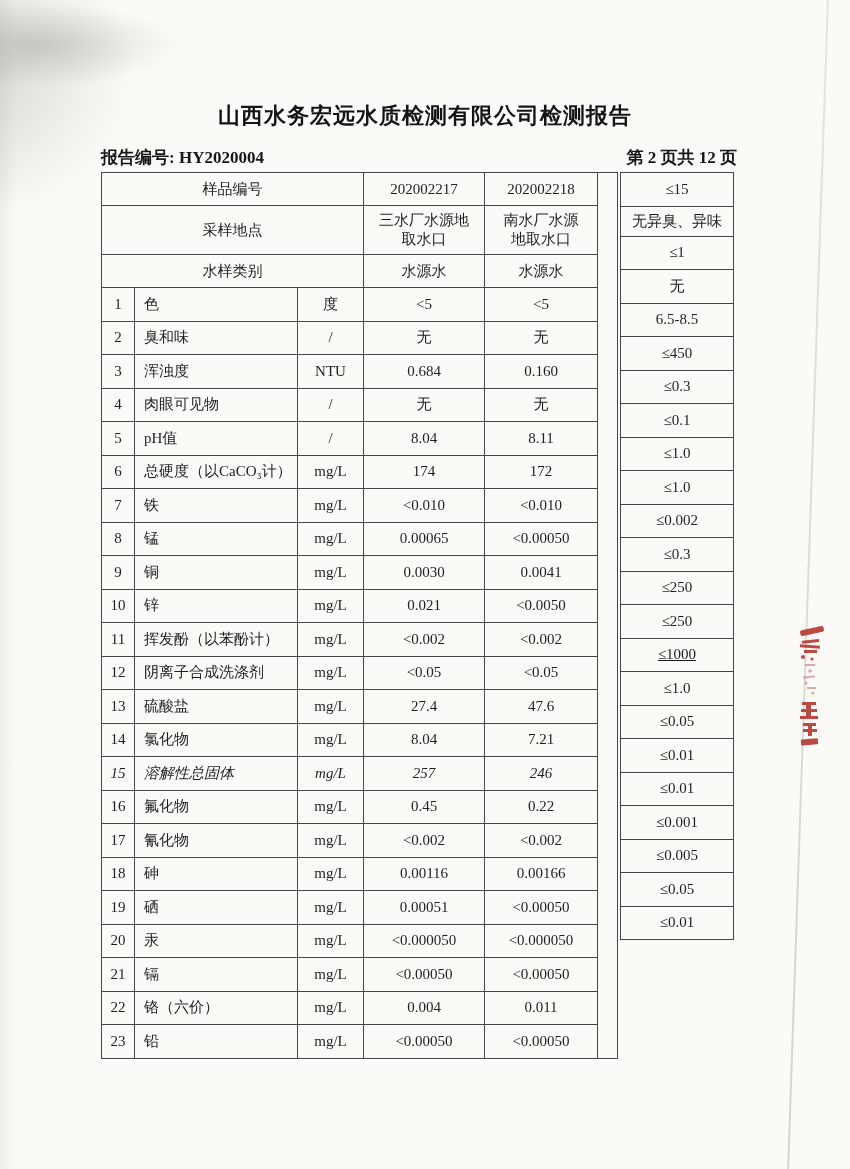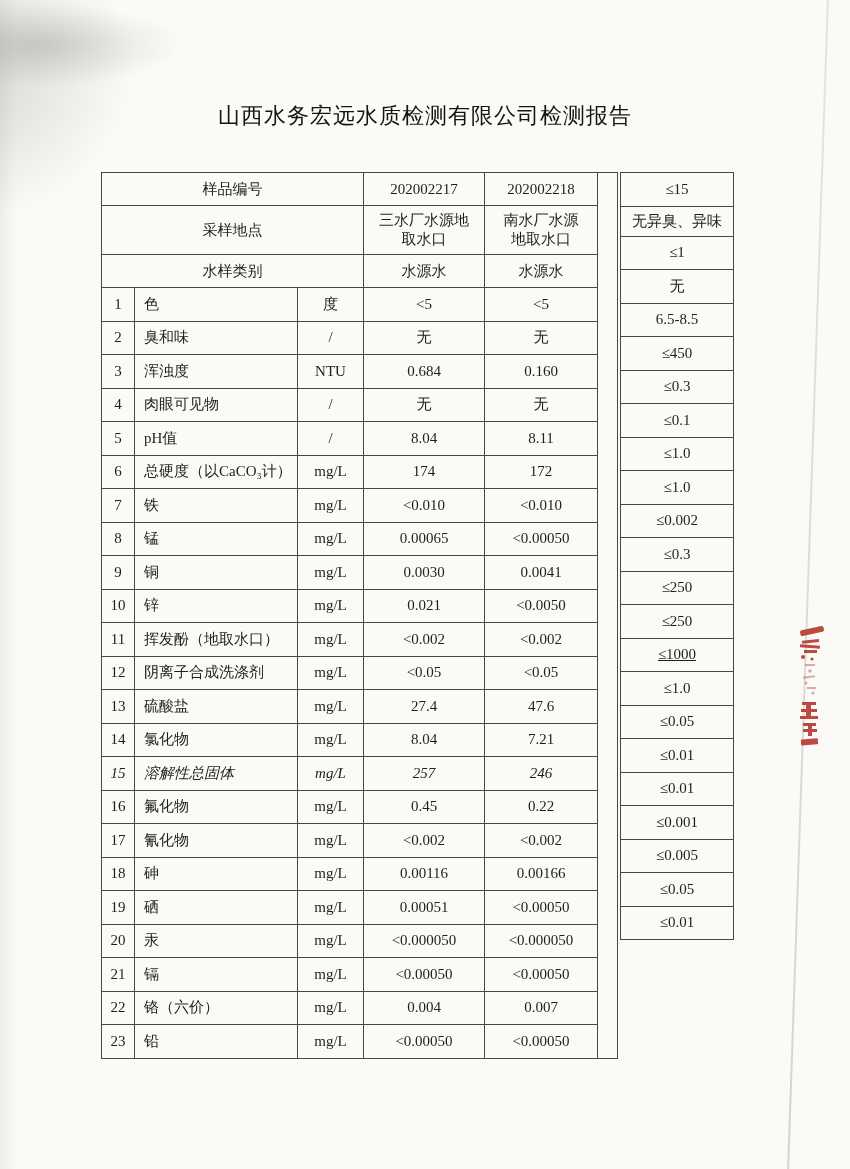--- a/index.html
+++ b/index.html
@@ -27,21 +27,21 @@
     position:absolute;left:807px;top:-20px;width:2px;height:1210px;
     background:linear-gradient(#dddcd8, #c7c7c2);
     transform:rotate(1.95deg);
     opacity:.75;
     pointer-events:none;
   }
   .page-title{
     position:absolute;top:101px;left:0;width:850px;margin:0;
     text-align:center;
     font-family:"DejaVu Sans","Liberation Sans",sans-serif;
-    font-weight:normal;font-size:22px;letter-spacing:1px;
+    font-weight:bold;font-size:22px;letter-spacing:1px;
     color:#141414;
   }
   .meta-row{
     position:absolute;top:146px;left:101px;width:636px;
     display:flex;justify-content:space-between;align-items:baseline;
     font-size:17px;font-weight:600;color:#161616;
   }
   table{border-collapse:collapse;table-layout:fixed;}
   td{
     border:1px solid #474747;
@@ -68,20 +68,24 @@
 <body>
 
 <div class="paper">
 
   <div class="corner-shade"></div>
   <div class="left-shade"></div>
   <div class="scan-line"></div>
 
   <h1 class="page-title">山西水务宏远水质检测有限公司检测报告</h1>
 
+  <div class="meta-row">
+    <span>报告编号: HY2020004</span>
+    <span>第 2 页共 12 页</span>
+  </div>
 
   <table class="main-table">
     <colgroup>
       <col style="width:33px">
         <col style="width:163px">
         <col style="width:66px">
       <col style="width:121px">
         <col style="width:113px">
         <col style="width:20px">
     </colgroup>
@@ -169,21 +173,21 @@
         </tr>
         <tr style="height: 33.5px;">
           <td>10</td>
           <td class="name-cell">锌</td>
           <td>mg/L</td>
           <td>0.021</td>
           <td>&lt;0.0050</td>
         </tr>
         <tr style="height: 33.5px;">
           <td>11</td>
-          <td class="name-cell">挥发酚（地取水口）</td>
+          <td class="name-cell">挥发酚（以苯酚计）</td>
           <td>mg/L</td>
           <td>&lt;0.002</td>
           <td>&lt;0.002</td>
         </tr>
         <tr style="height: 33.5px;">
           <td>12</td>
           <td class="name-cell">阴离子合成洗涤剂</td>
           <td>mg/L</td>
           <td>&lt;0.05</td>
           <td>&lt;0.05</td>
@@ -249,21 +253,21 @@
           <td class="name-cell">镉</td>
           <td>mg/L</td>
           <td>&lt;0.00050</td>
           <td>&lt;0.00050</td>
         </tr>
         <tr style="height: 33.5px;">
           <td>22</td>
           <td class="name-cell">铬（六价）</td>
           <td>mg/L</td>
           <td>0.004</td>
-          <td>0.007</td>
+          <td>0.011</td>
         </tr>
         <tr style="height: 33.5px;">
           <td>23</td>
           <td class="name-cell">铅</td>
           <td>mg/L</td>
           <td>&lt;0.00050</td>
           <td>&lt;0.00050</td>
         </tr>
       </tbody>
   </table>

